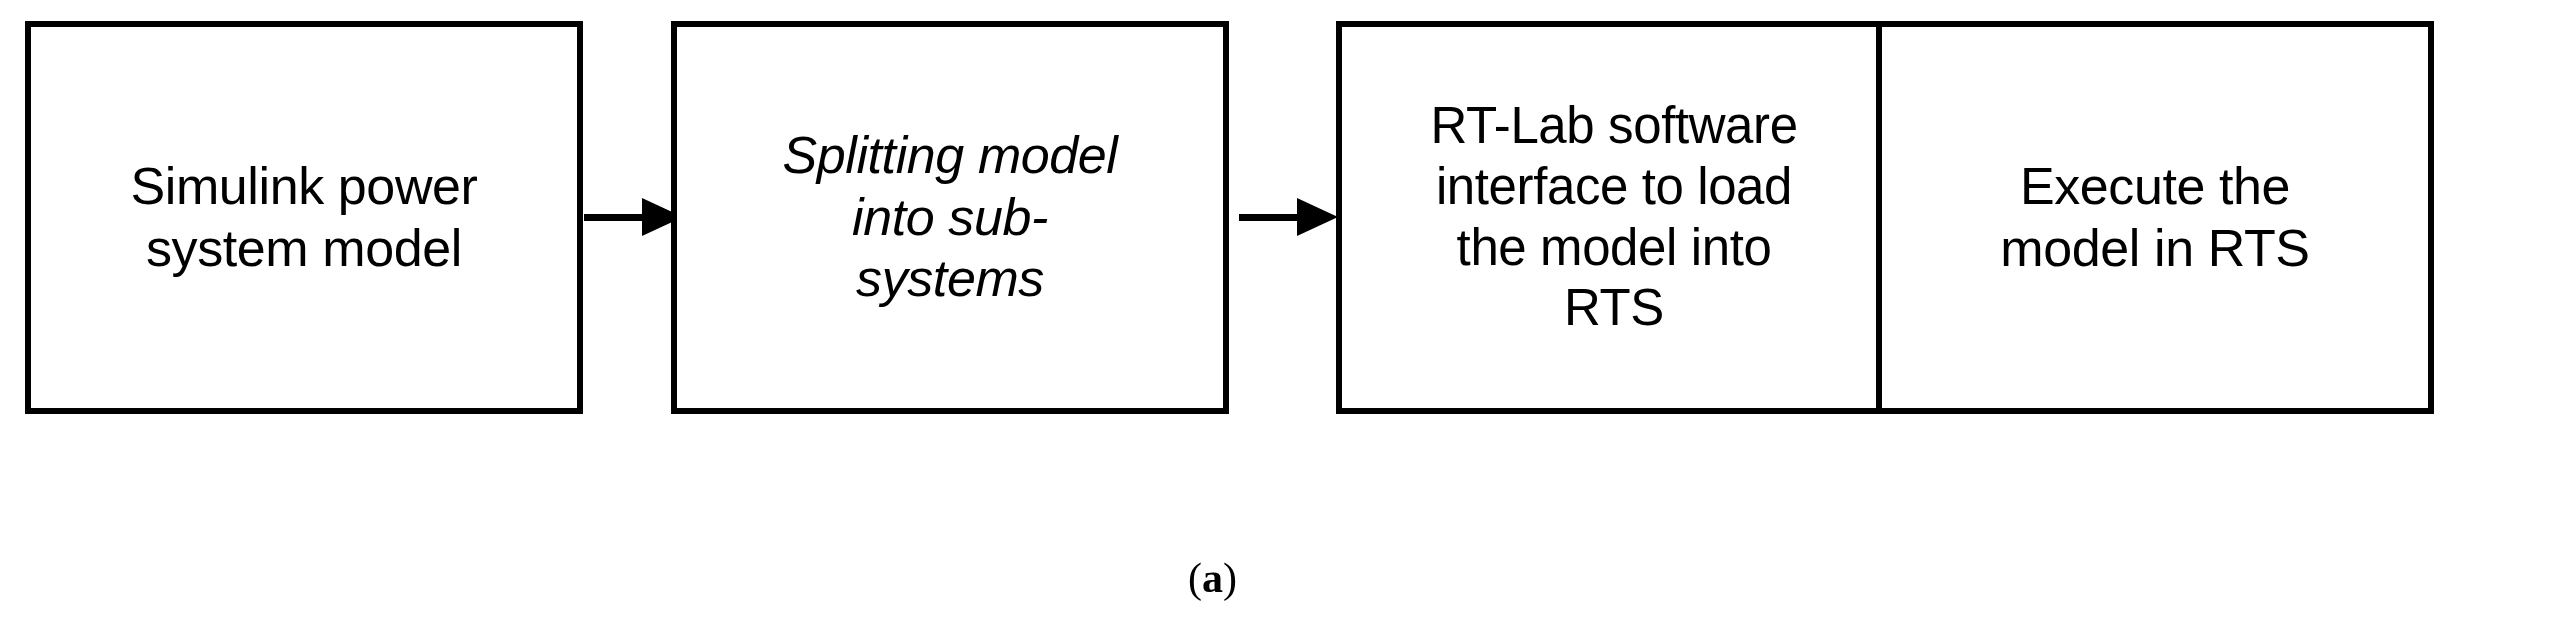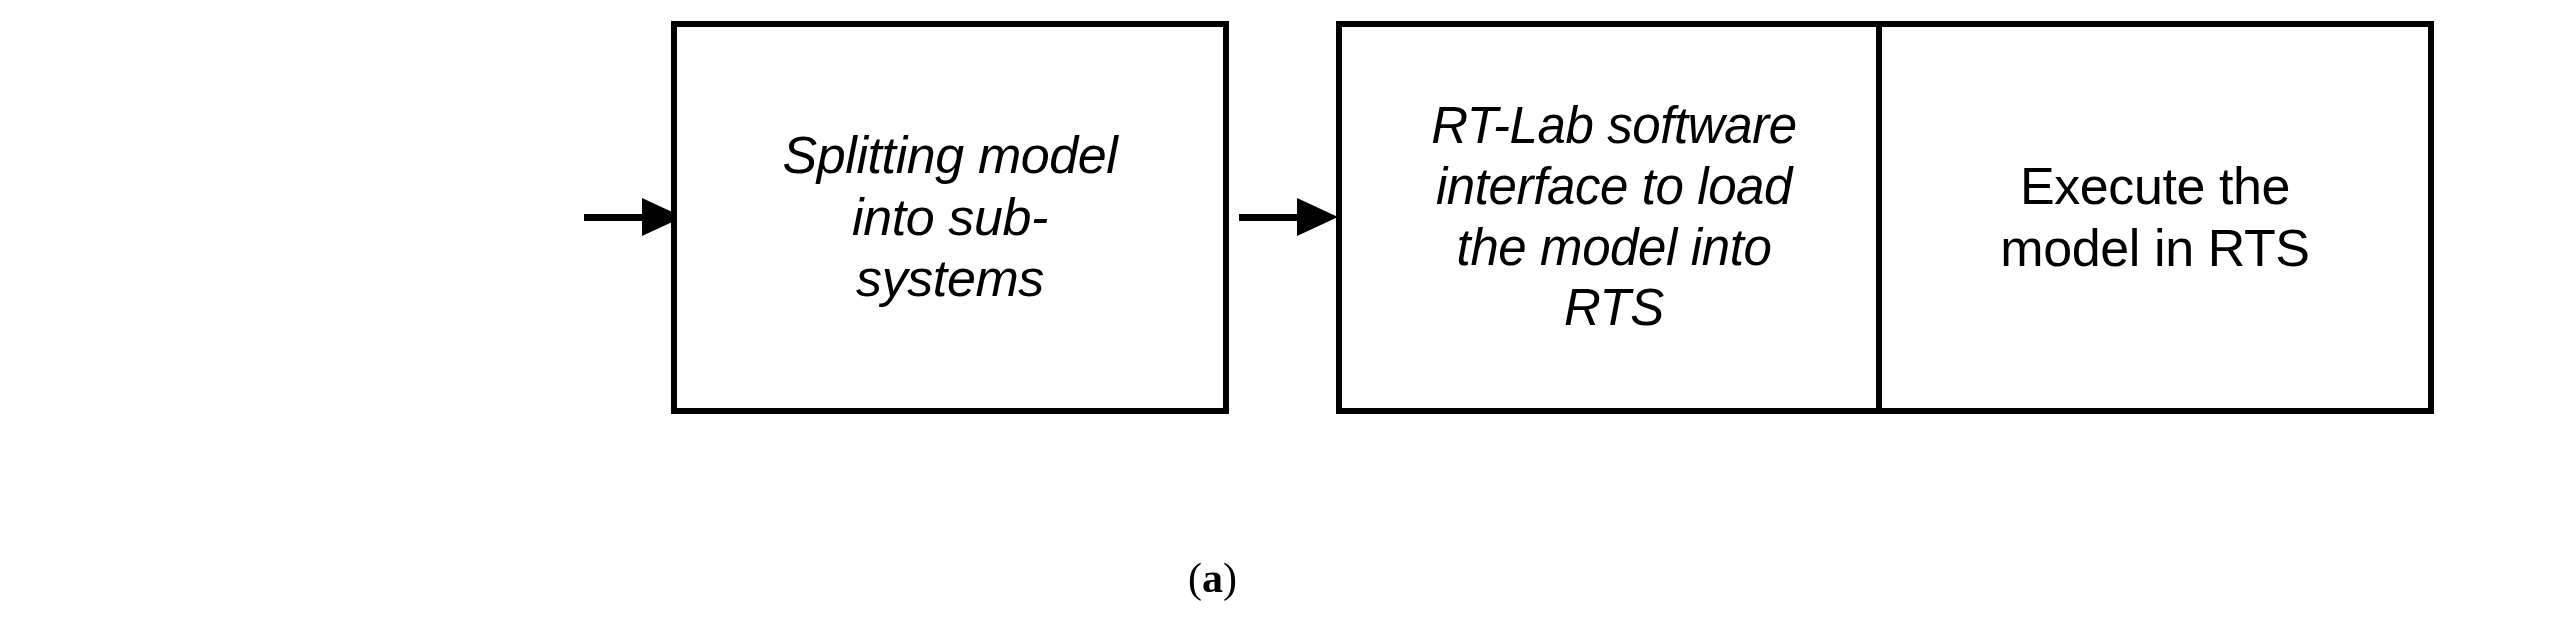--- a/index.html
+++ b/index.html
@@ -34,21 +34,21 @@
     font-size: 52px;
     line-height: 1.18;
     color: #000000;
     text-align: center;
     white-space: pre-line;
     letter-spacing: -0.4px;
     padding: 0 3.4px;
   }
   #box-1 { left: 25px; }
   #box-2 { left: 671px; font-style: italic; }
-  #box-3 { left: 1336px; width: 556px; font-style: italic; }
+  #box-3 { left: 1336px; width: 556px; }
   #box-4 { left: 1876px; }
   
   #box-3 .box-text { font-size: 51px; line-height: 1.19; }
 
   .arrow {
     position: absolute;
     top: 211px;
     height: 12px;
     width: 97px;
   }
@@ -86,20 +86,24 @@
     white-space: nowrap;
   }
   #subfigure-label .paren { font-weight: 400; }
   #subfigure-label .letter { font-weight: 700; }
 </style>
 </head>
 <body>
 
 <div id="canvas">
 
+  <div class="flow-box" id="box-1">
+    <span class="box-text">Simulink power
+system model</span>
+  </div>
 
   <div class="arrow" id="arrow-1">
     <span class="shaft"></span>
     <span class="head"></span>
   </div>
 
   <div class="flow-box" id="box-2">
     <span class="box-text">Splitting model
 into sub-
 systems</span>

